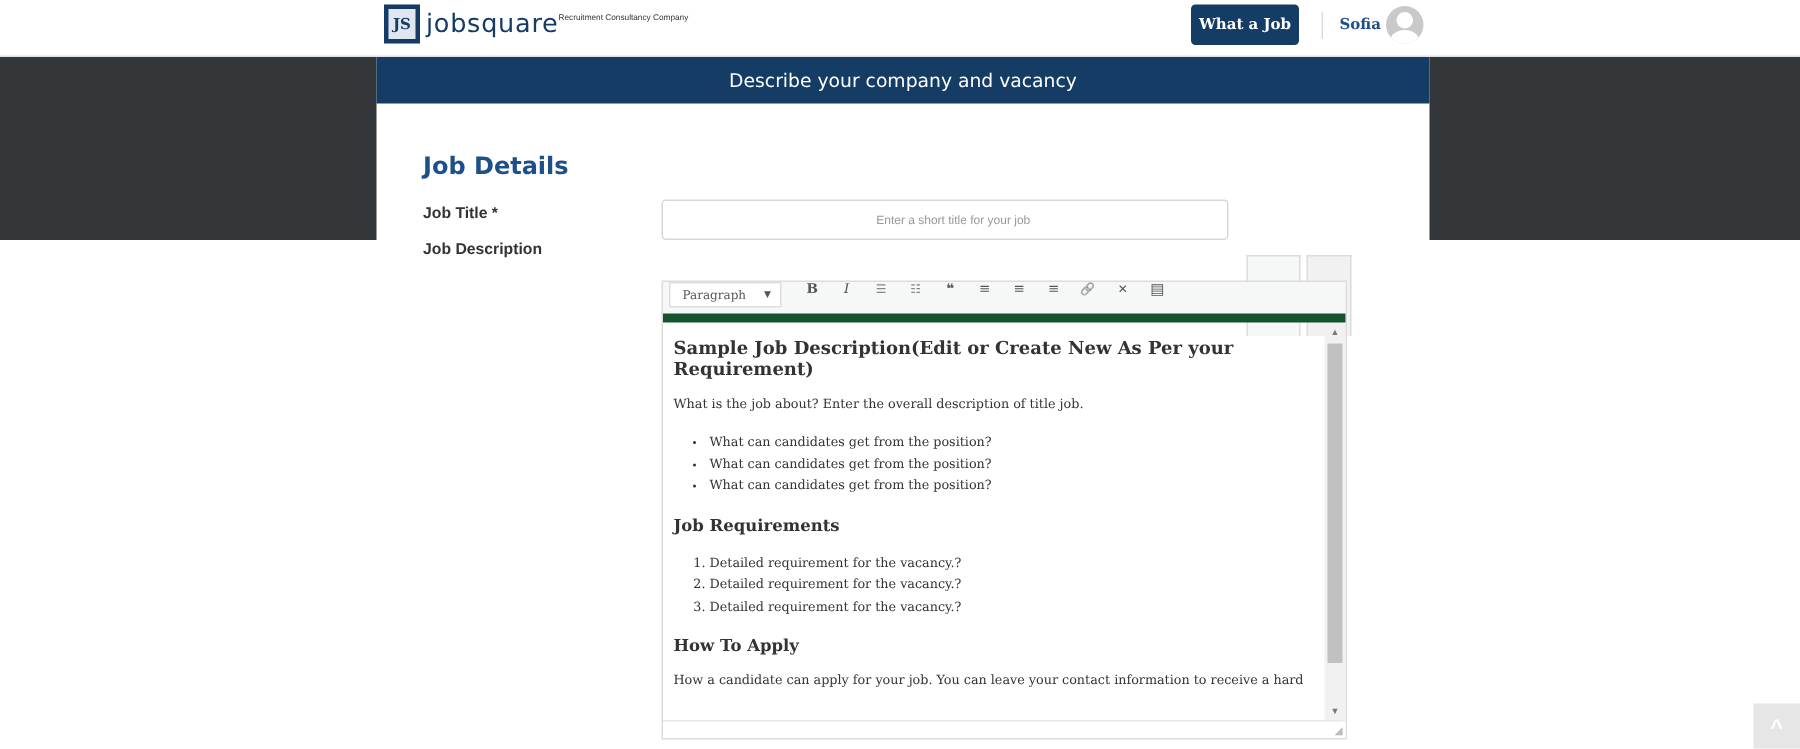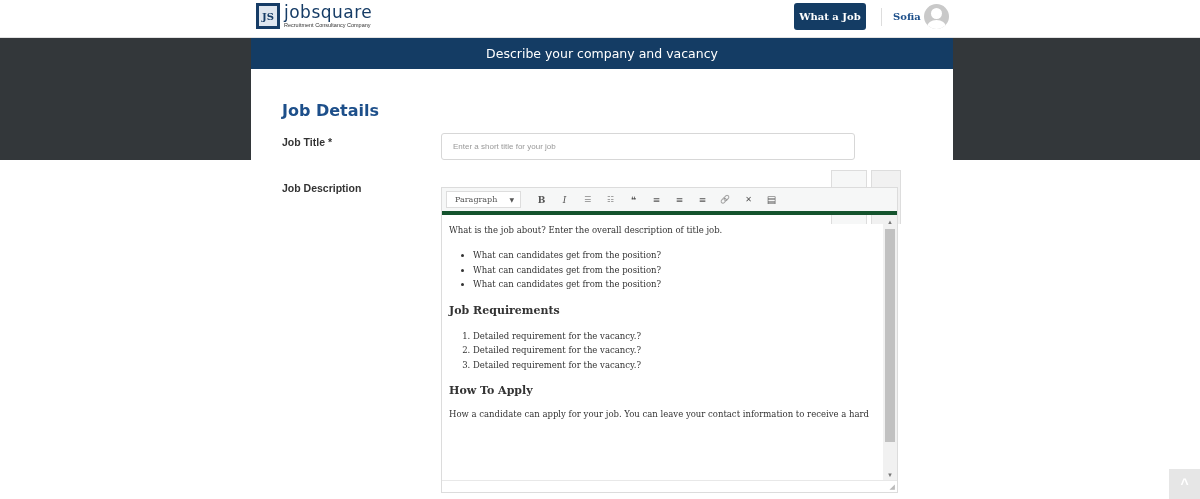--- a/index.html
+++ b/index.html
@@ -2,43 +2,43 @@
 <html><head>
 <meta charset="utf-8">
 <style>
   * { box-sizing: border-box; margin: 0; padding: 0; }
   html, body { width: 1200px; height: 499px; overflow: hidden; background: #ffffff; font-family: "Liberation Sans", sans-serif; }
   .dark-band { position: absolute; left: 0; top: 38px; width: 1200px; height: 122px; background: #33373a; }
   
   .header { position: absolute; left: 0; top: 0; width: 1200px; height: 38px; background: #fff; border-bottom: 1px solid #e2e2e2; }
   .logo { position: absolute; left: 256px; top: 3px; display: flex; align-items: center; }
   .logo-box { width: 24px; height: 26px; border: 3px solid #163c66; background: #dfe6ef; display: flex; align-items: center; justify-content: center; font-family: "DejaVu Serif", serif; font-weight: bold; font-size: 10px; color: #163c66; }
-  .logo-text { margin-left: 4px; display: flex; flex-direction: column; line-height: 1; }
+  .logo-text { margin-left: 4px; display: flex; flex-direction: row; line-height: 1; }
   .logo-name { font-family: "DejaVu Sans", sans-serif; font-size: 17px; color: #163c66; letter-spacing: 0.5px; }
   .logo-tag { font-size: 5.5px; color: #333; margin-top: 2px; }
   .nav { position: absolute; top: 0; height: 33px; display: flex; align-items: center; left: 564px; }
   .nav a { font-family: "DejaVu Serif", serif; font-weight: bold; font-size: 10px; color: #1d4f8a; text-decoration: none; margin-right: 16px; }
   .post-btn { position: absolute; left: 794px; top: 3px; width: 72px; height: 27px; background: #143c64; color: #fff; border-radius: 3px; font-family: "DejaVu Serif", serif; font-weight: bold; font-size: 10px; display: flex; align-items: center; justify-content: center; }
   .nav-sep { position: absolute; left: 881px; top: 8px; width: 1px; height: 18px; background: #ddd; }
   .user { position: absolute; left: 893px; top: 4px; display: flex; align-items: center; }
   .user-name { font-family: "DejaVu Serif", serif; font-weight: bold; font-size: 10px; color: #1d4f8a; margin-right: 3px; }
   .avatar { width: 25px; height: 25px; border-radius: 50%; background: #c9c9c9; position: relative; overflow: hidden; }
   .avatar::before { content: ""; position: absolute; left: 7px; top: 4px; width: 11px; height: 11px; border-radius: 50%; background: #fff; }
   .avatar::after { content: ""; position: absolute; left: 3px; top: 16px; width: 19px; height: 14px; border-radius: 50% 50% 0 0; background: #fff; }
   
   .card { position: absolute; left: 251px; top: 38px; width: 702px; height: 461px; background: #fff; }
   .card-banner { height: 31px; background: #143c64; color: #fff; font-family: "DejaVu Sans", sans-serif; font-size: 12.5px; display: flex; align-items: center; justify-content: center; }
   .section-title { position: absolute; left: 31px; top: 63px; font-family: "DejaVu Sans", sans-serif; font-weight: bold; font-size: 16px; color: #1d4f8a; }
   .field-label { position: absolute; left: 31px; font-size: 10.5px; font-weight: bold; color: #333; }
-  .title-input { position: absolute; left: 190px; top: 95px; width: 414px; height: 27px; border: 1px solid #d7d7d7; border-radius: 3px; padding-left: 11px; font-size: 8px; color: #999; display: flex; align-items: center; font-family: "Liberation Sans", sans-serif; }
+  .title-input { position: absolute; left: 190px; top: 95px; width: 378px; height: 27px; border: 1px solid #d7d7d7; border-radius: 3px; padding-left: 11px; font-size: 8px; color: #999; display: flex; align-items: center; font-family: "Liberation Sans", sans-serif; justify-content: center; }
   .editor-tabs { position: absolute; left: 576px; top: 132px; display: flex; }
   .etab { font-size: 7.5px; color: #777; padding: 22px 7px; border: 1px solid #ddd; border-bottom: none; margin-left: 4px; background: #f1f1f1; }
   .etab.active { background: #f6f7f7; color: #666; }
   .editor { position: absolute; left: 190px; top: 149px; width: 457px; height: 306px; border: 1px solid #dcdcdc; }
-  .toolbar { height: 27px; background: #f6f7f7; border-bottom: 4px solid #14532d; display: flex; align-items: center; padding-left: 4px; }
+  .toolbar { height: 27px; background: #f6f7f7; border-bottom: 6px solid #14532d; display: flex; align-items: flex-start; padding-left: 4px; }
   .fmt-select { width: 75px; height: 17px; border: 1px solid #ddd; background: #fff; font-family: "DejaVu Serif", serif; font-size: 8px; color: #555; display: flex; align-items: center; justify-content: space-between; padding: 0 6px 0 8px; }
   .tb { width: 21px; text-align: center; font-size: 9px; color: #555; margin-left: 2px; font-family: "DejaVu Sans", sans-serif; }
   .content { position: absolute; top: 28px; left: 0; width: 441px; height: 265px; overflow: hidden; padding: 9px 7px; font-family: "DejaVu Serif", serif; color: #333; }
   .content h2 { font-size: 12px; font-weight: bold; margin: 0 0 12px; }
   .content h3 { font-size: 11px; font-weight: bold; margin: 0 0 12px; }
   .content p { font-size: 8.5px; margin: 0 0 13px; }
   .content ul, .content ol { font-size: 8.5px; margin: 0 0 12px 24px; line-height: 14.5px; }
   .scrollbar { position: absolute; left: 441px; top: 28px; width: 14px; height: 265px; background: #f1f1f1; }
   .sb-up, .sb-down { position: absolute; left: 0; width: 14px; height: 12px; font-size: 6px; color: #777; text-align: center; line-height: 12px; }
   .sb-up { top: 0; } .sb-down { bottom: 0; }
@@ -70,21 +70,21 @@
 
 <div class="card">
   <div class="card-banner">Describe your company and vacancy</div>
   <div class="section-title">Job Details</div>
 
   <div class="field-label" style="top:98px;">Job Title *</div>
   <div class="title-input">
     <span>Enter a short title for your job</span>
   </div>
 
-  <div class="field-label" style="top:144px;">Job Description</div>
+  <div class="field-label" style="top:122px;">Job Description</div>
   <div class="editor-tabs">
     <div class="etab active">Visual</div>
     <div class="etab">Text</div>
   </div>
 
   <div class="editor">
     <div class="toolbar">
       <div class="fmt-select">
         <span>Paragraph</span>
         <span style="font-size:6px;">▼</span>
@@ -96,20 +96,21 @@
       <span class="tb" style="font-weight:bold;">❝</span>
       <span class="tb">≡</span>
       <span class="tb">≡</span>
       <span class="tb">≡</span>
       <span class="tb" style="font-size:8px;filter:grayscale(1);">🔗</span>
       <span class="tb" style="font-size:8px;">✕</span>
       <span class="tb" style="font-size:10px;">▤</span>
     </div>
 
     <div class="content">
+      <h2>Sample Job Description(Edit or Create New As Per your Requirement)</h2>
       <p>What is the job about? Enter the overall description of title job.</p>
       <ul>
         <li>What can candidates get from the position?</li>
         <li>What can candidates get from the position?</li>
         <li>What can candidates get from the position?</li>
       </ul>
       <h3>Job Requirements</h3>
       <ol>
         <li>Detailed requirement for the vacancy.?</li>
         <li>Detailed requirement for the vacancy.?</li>

